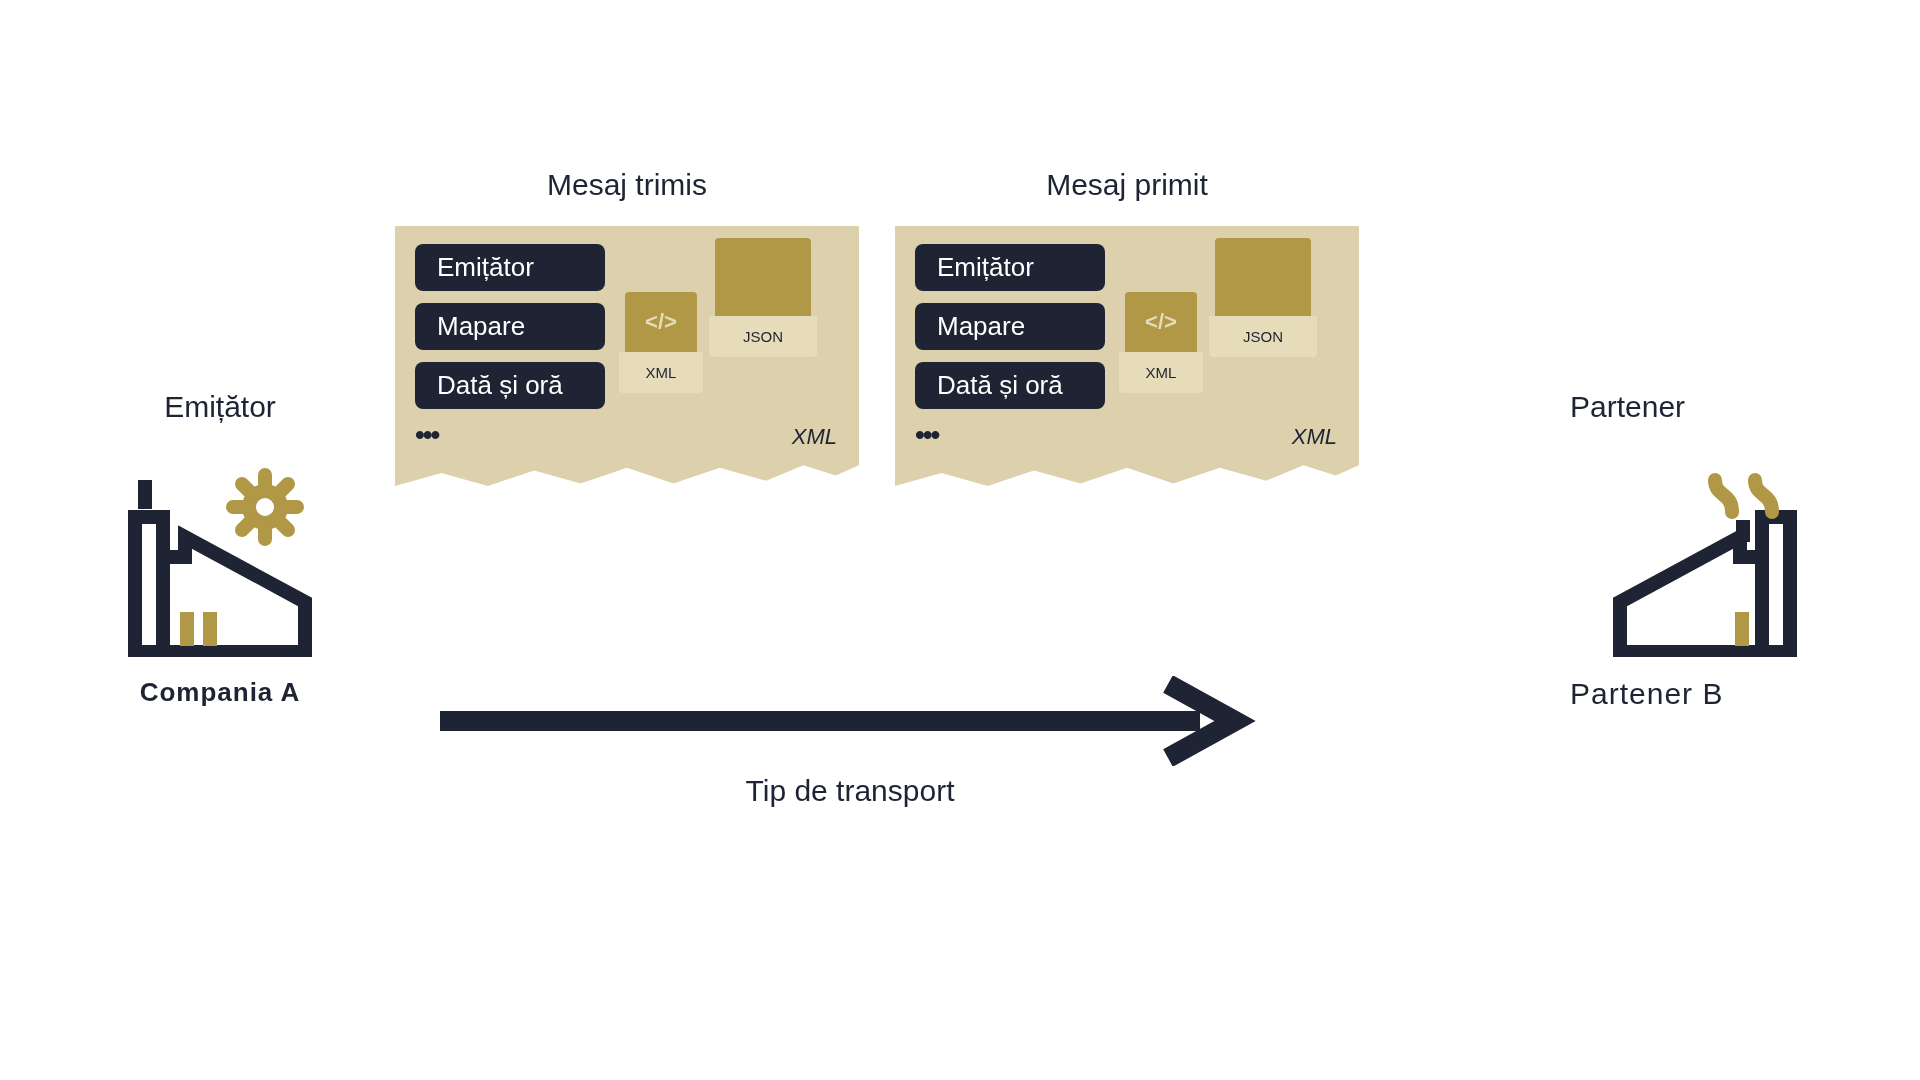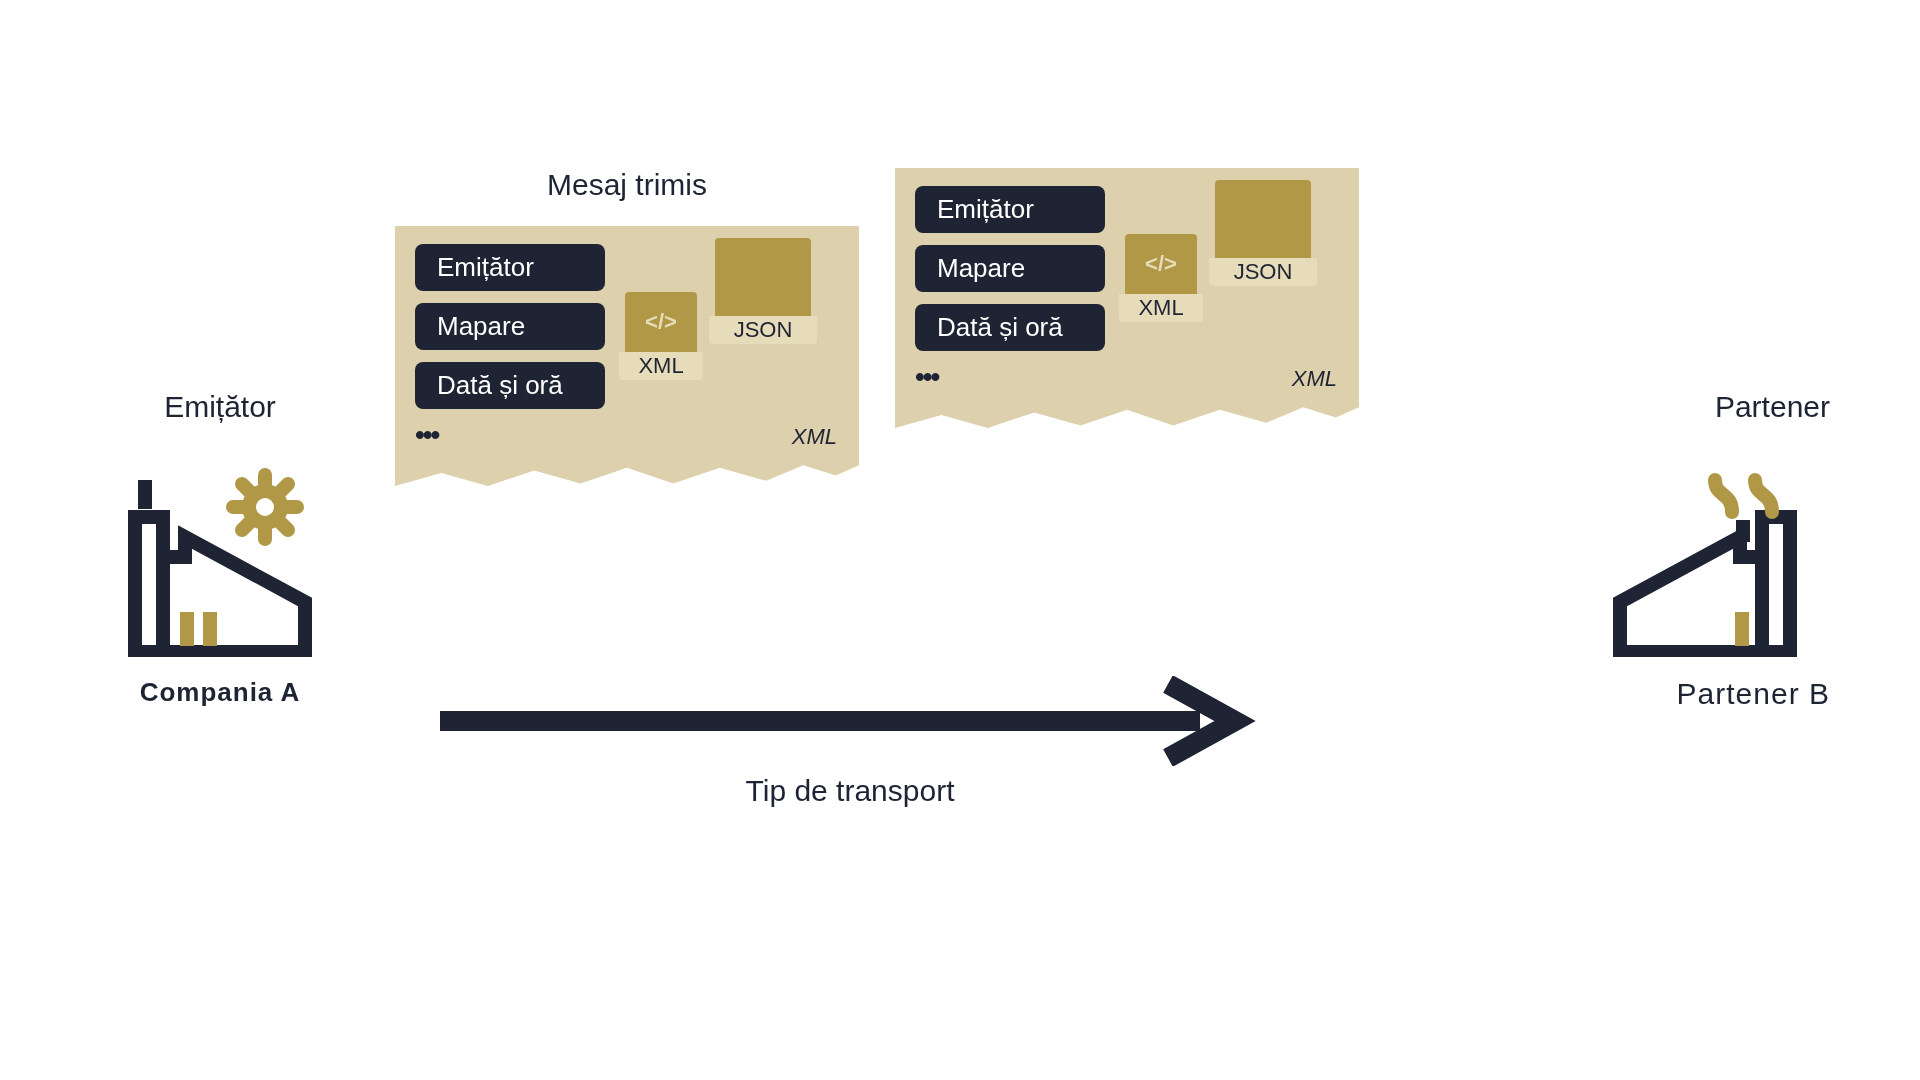--- a/index.html
+++ b/index.html
@@ -44,21 +44,21 @@
     letter-spacing: 1px;
     font-weight: bold;
   }
 
   
   .right-block {
     position: absolute;
     right: 90px;
     top: 390px;
     width: 260px;
-    text-align: right;
+    text-align: left;
   }
   .right-title {
     font-size: 30px;
     margin-bottom: 38px;
   }
   .factory-b {
     width: 200px;
     height: 195px;
     margin: 0 auto;
     position: relative;
@@ -129,23 +129,23 @@
     align-items: center;
     justify-content: center;
     color: var(--beige-light);
     font-size: 22px;
     font-weight: 600;
   }
   .file-xml .file-top  { height: 60px; }
   .file-json .file-top { height: 78px; }
   .file-label {
     background: var(--beige-light);
-    font-size: 22px;
-    text-align: center;
-    padding: 1px 0;
+    font-size: 15px;
+    text-align: center;
+    padding: 12px 0;
     color: var(--navy);
     border-radius: 0 0 4px 4px;
     margin: 0 -6px;
   }
   .card-format {
     position: absolute;
     right: 22px;
     bottom: 36px;
     font-style: italic;
     font-size: 22px;
@@ -236,20 +236,21 @@
     <div class="file-json">
       <div class="file-top"></div>
       <div class="file-label">JSON</div>
     </div>
 
     <div class="card-format">XML</div>
   </div>
 </div>
 
 <div class="msg-card msg-recv">
+  <div class="msg-title">Mesaj primit</div>
   <div class="msg-body">
     <div class="pill">Emițător</div>
     <div class="pill">Mapare</div>
     <div class="pill">Dată și oră</div>
     <div class="dots">•••</div>
 
     <div class="file-xml">
       <div class="file-top">&lt;/&gt;</div>
       <div class="file-label">XML</div>
     </div>

